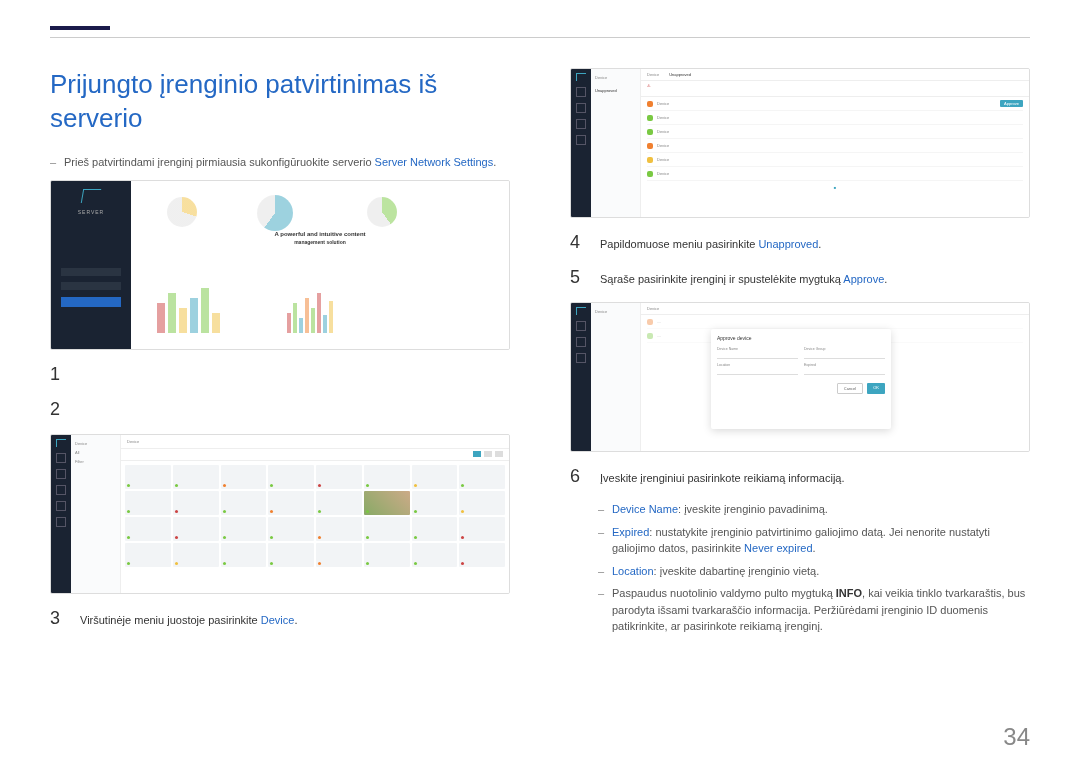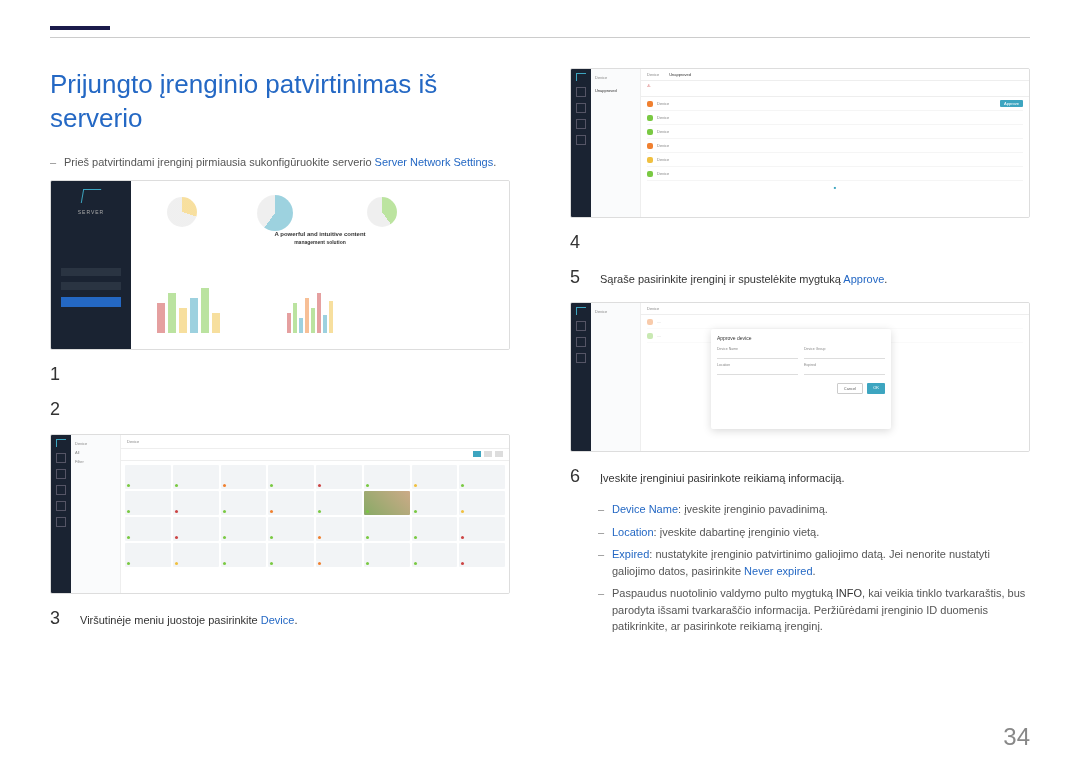--- a/index.html
+++ b/index.html
@@ -65,21 +65,21 @@
 .ss4-ov-input { height: 8px; border-bottom: 1px solid #ddd; font-size: 4px; color: #666; }
 .ss4-ov-btns { display: flex; justify-content: flex-end; gap: 4px; margin-top: 8px; }
 .ss4-ov-btn { padding: 2px 6px; font-size: 4px; border-radius: 1px; }
 .step { display: flex; gap: 16px; margin-bottom: 14px; align-items: flex-start; }
 .step-num { font-size: 18px; color: #333; font-weight: 300; min-width: 14px; }
 .step-text { font-size: 11px; color: #333; padding-top: 4px; line-height: 1.5; }
 .sub-list { margin-top: 6px; margin-left: 28px; }
 .sub-item { font-size: 11px; color: #555; margin-bottom: 6px; position: relative; padding-left: 14px; line-height: 1.5; }
 .sub-item::before { content: "–"; position: absolute; left: 0; color: #888; }
 .sub-label { color: #2468c4; }
-.bold { font-weight: normal; color: #333; }
+.bold { font-weight: bold; color: #333; }
 .mag-icon { display: inline-block; width: 10px; height: 10px; vertical-align: middle; position: relative; }
 .mag-icon::before { content: ""; position: absolute; width: 7px; height: 7px; border: 1.5px solid #333; border-radius: 50%; left: 0; top: 0; }
 .mag-icon::after { content: ""; position: absolute; width: 4px; height: 1.5px; background: #333; transform: rotate(45deg); left: 7px; top: 8px; }
 .page-num { position: absolute; bottom: 12px; right: 50px; font-size: 24px; color: #888; font-weight: 300; }
 </style>
 </head>
 <body>
 
 <div class="page">
   <div class="header-bar">
@@ -334,20 +334,23 @@
                 <div class="ss3-cell"></div>
                 <div class="ss3-cell"></div>
               </div>
           </div>
           <div class="ss3-page">■</div>
         </div>
       </div>
 
       <div class="step">
         <div class="step-num">4</div>
+        <div class="step-text">
+          <span>Papildomuose meniu pasirinkite </span><span class="link">Unapproved</span><span>.</span>
+        </div>
       </div>
       <div class="step">
         <div class="step-num">5</div>
         <div class="step-text">
           <span>Sąraše pasirinkite įrenginį ir spustelėkite mygtuką </span><span class="link">Approve</span><span>.</span>
         </div>
       </div>
 
       <div class="screenshot ss4">
         <div class="ss2-rail">
@@ -410,24 +413,24 @@
       <div class="step">
         <div class="step-num">6</div>
         <div class="step-text">Įveskite įrenginiui pasirinkote reikiamą informaciją.</div>
       </div>
 
       <div class="sub-list">
         <div class="sub-item">
           <span class="sub-label">Device Name</span><span>: įveskite įrenginio pavadinimą.</span>
         </div>
         <div class="sub-item">
+          <span class="sub-label">Expired</span><span>: nustatykite įrenginio patvirtinimo galiojimo datą. Jei nenorite nustatyti galiojimo datos, pasirinkite </span><span class="link">Never expired</span><span>.</span>
+        </div>
+        <div class="sub-item">
           <span class="sub-label">Location</span><span>: įveskite dabartinę įrenginio vietą.</span>
-        </div>
-        <div class="sub-item">
-          <span class="sub-label">Expired</span><span>: nustatykite įrenginio patvirtinimo galiojimo datą. Jei nenorite nustatyti galiojimo datos, pasirinkite </span><span class="link">Never expired</span><span>.</span>
         </div>
         <div class="sub-item">
           <span>Paspaudus nuotolinio valdymo pulto mygtuką </span><span class="bold">INFO</span><span>, kai veikia tinklo tvarkaraštis, bus parodyta išsami tvarkaraščio informacija. Peržiūrėdami įrenginio ID duomenis patikrinkite, ar pasirinkote reikiamą įrenginį.</span>
         </div>
       </div>
     </div>
   </div>
 </div>
 
 <div class="page-num">34</div>

